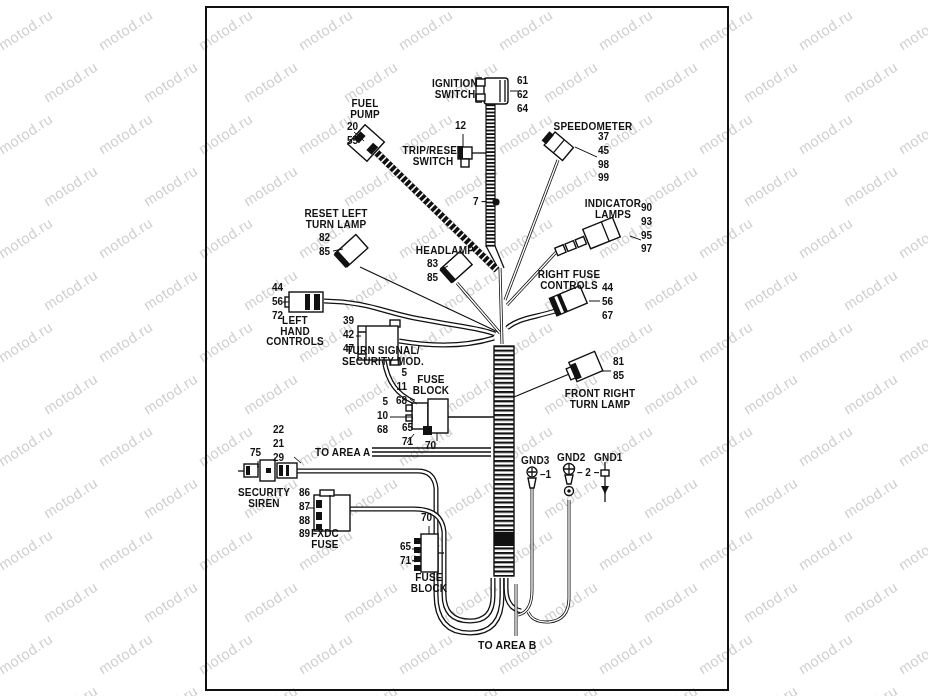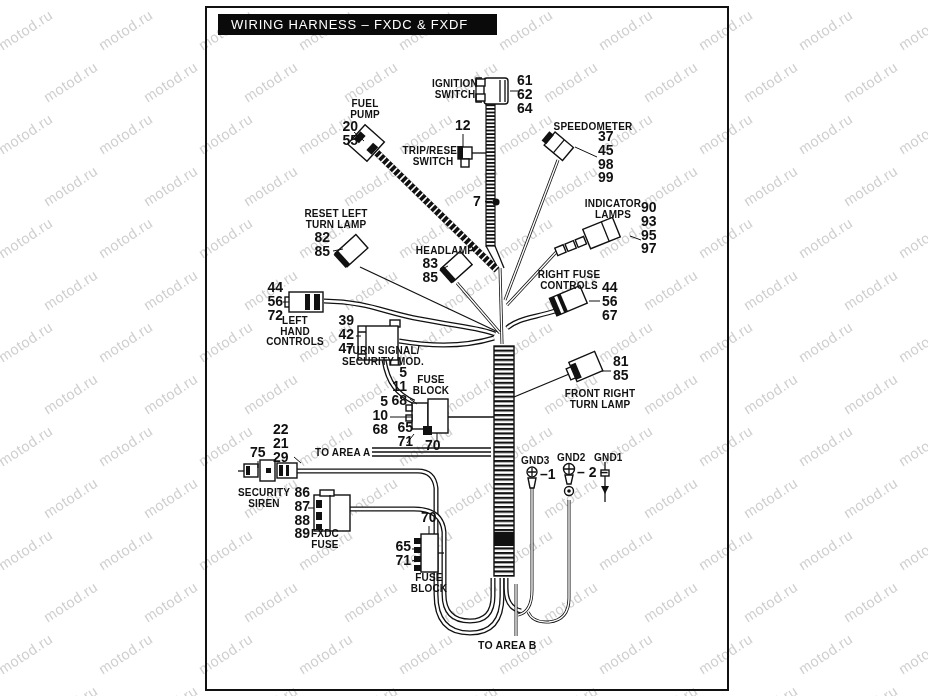--- a/index.html
+++ b/index.html
@@ -22,21 +22,21 @@
   .t-in {fill:none;stroke:#fff;stroke-width:2.4;}
   .s-out{fill:none;stroke:#111;stroke-width:3;}
   .s-in {fill:none;stroke:#fff;stroke-width:1.4;}
   .w {fill:none;stroke:#111;stroke-width:1.3;}
   .ld{fill:none;stroke:#111;stroke-width:1;}
   .shape{fill:#fff;stroke:#111;stroke-width:1.4;}
   .blk{fill:#111;stroke:none;}
   
   .lbl,.num{position:absolute;z-index:4;color:#111;white-space:pre-line;}
   .lbl{font-size:10px;line-height:10.5px;font-weight:600;letter-spacing:.2px;}
-  .num{font-size:14px;line-height:13.8px;font-weight:600;}
+  .num{font-size:10px;line-height:13.8px;font-weight:600;}
   .ctr{text-align:center;transform:translateX(-50%);}
   .rgt{text-align:right;width:30px;}
 </style>
 </head>
 <body>
 
 <div id="page">
   <div id="wm">
       <span style="left: -60px; top: -30px;">motod.ru</span>
       <span style="left: 40px; top: -30px;">motod.ru</span>
@@ -184,21 +184,20 @@
       <span style="left: 240px; top: 698px;">motod.ru</span>
       <span style="left: 340px; top: 698px;">motod.ru</span>
       <span style="left: 440px; top: 698px;">motod.ru</span>
       <span style="left: 540px; top: 698px;">motod.ru</span>
       <span style="left: 640px; top: 698px;">motod.ru</span>
       <span style="left: 740px; top: 698px;">motod.ru</span>
       <span style="left: 840px; top: 698px;">motod.ru</span>
     </div>
 
   <div id="frame"></div>
-  <div id="title">WIRING HARNESS – FXDC &amp; FXDF</div>
 
   <svg id="wires" width="928" height="696" viewBox="0 0 928 696">
     <defs>
       <pattern id="ribs" width="6" height="4.6" patternUnits="userSpaceOnUse">
         <rect width="6" height="4.6" fill="#fff"></rect>
         <rect width="6" height="2.2" fill="#111"></rect>
       </pattern>
       <pattern id="ribs2" width="5" height="3.6" patternUnits="userSpaceOnUse">
         <rect width="5" height="3.6" fill="#fff"></rect>
         <rect width="5" height="1.8" fill="#111"></rect>

